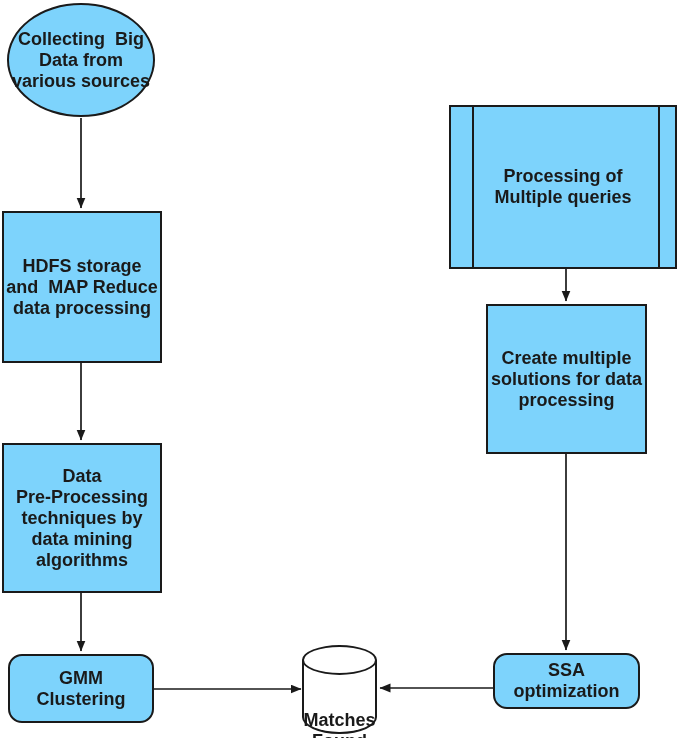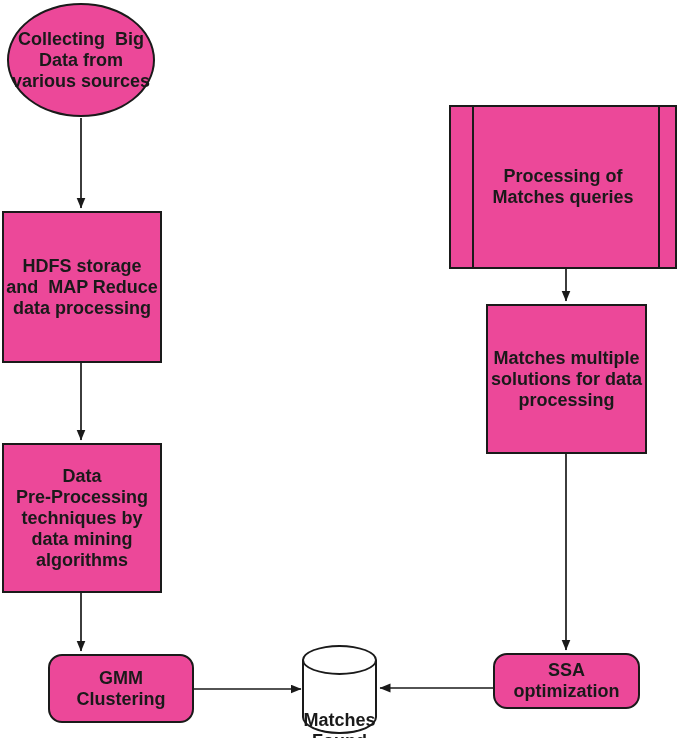--- a/index.html
+++ b/index.html
@@ -9,21 +9,21 @@
     height: 738px;
     background: #ffffff;
     font-family: "Liberation Sans", sans-serif;
     color: #1a1a1a;
     overflow: hidden;
   }
   .node {
     position: absolute;
     box-sizing: border-box;
     border: 2px solid #1a1a1a;
-    background: #ec4899;
+    background: #7dd3fc;
     display: flex;
     align-items: center;
     justify-content: center;
   }
   .label {
     font-weight: bold;
     font-size: 18px;
     line-height: 21px;
     text-align: center;
     white-space: pre-wrap;
@@ -123,34 +123,34 @@
   </div>
 
   <div class="node" style="left:2px; top:443px; width:160px; height:150px;">
     <div class="label">Data
 Pre-Processing
 techniques by
 data mining
 algorithms</div>
   </div>
 
-  <div class="node rounded" style="left:8px; top:654px; width:146px; height:69px;margin-left:40px;">
+  <div class="node rounded" style="left:8px; top:654px; width:146px; height:69px;">
     <div class="label">GMM
 Clustering</div>
   </div>
 
   <div class="node" style="left:449px; top:105px; width:228px; height:164px;">
     <div class="side-bar left"></div>
     <div class="side-bar right"></div>
     <div class="label">Processing of
-Matches queries</div>
+Multiple queries</div>
   </div>
 
   <div class="node" style="left:486px; top:304px; width:161px; height:150px;">
-    <div class="label">Matches multiple
+    <div class="label">Create multiple
 solutions for data
 processing</div>
   </div>
 
   <div class="node rounded" style="left:493px; top:653px; width:147px; height:56px;">
     <div class="label">SSA
 optimization</div>
   </div>
 
   <div class="cylinder">

